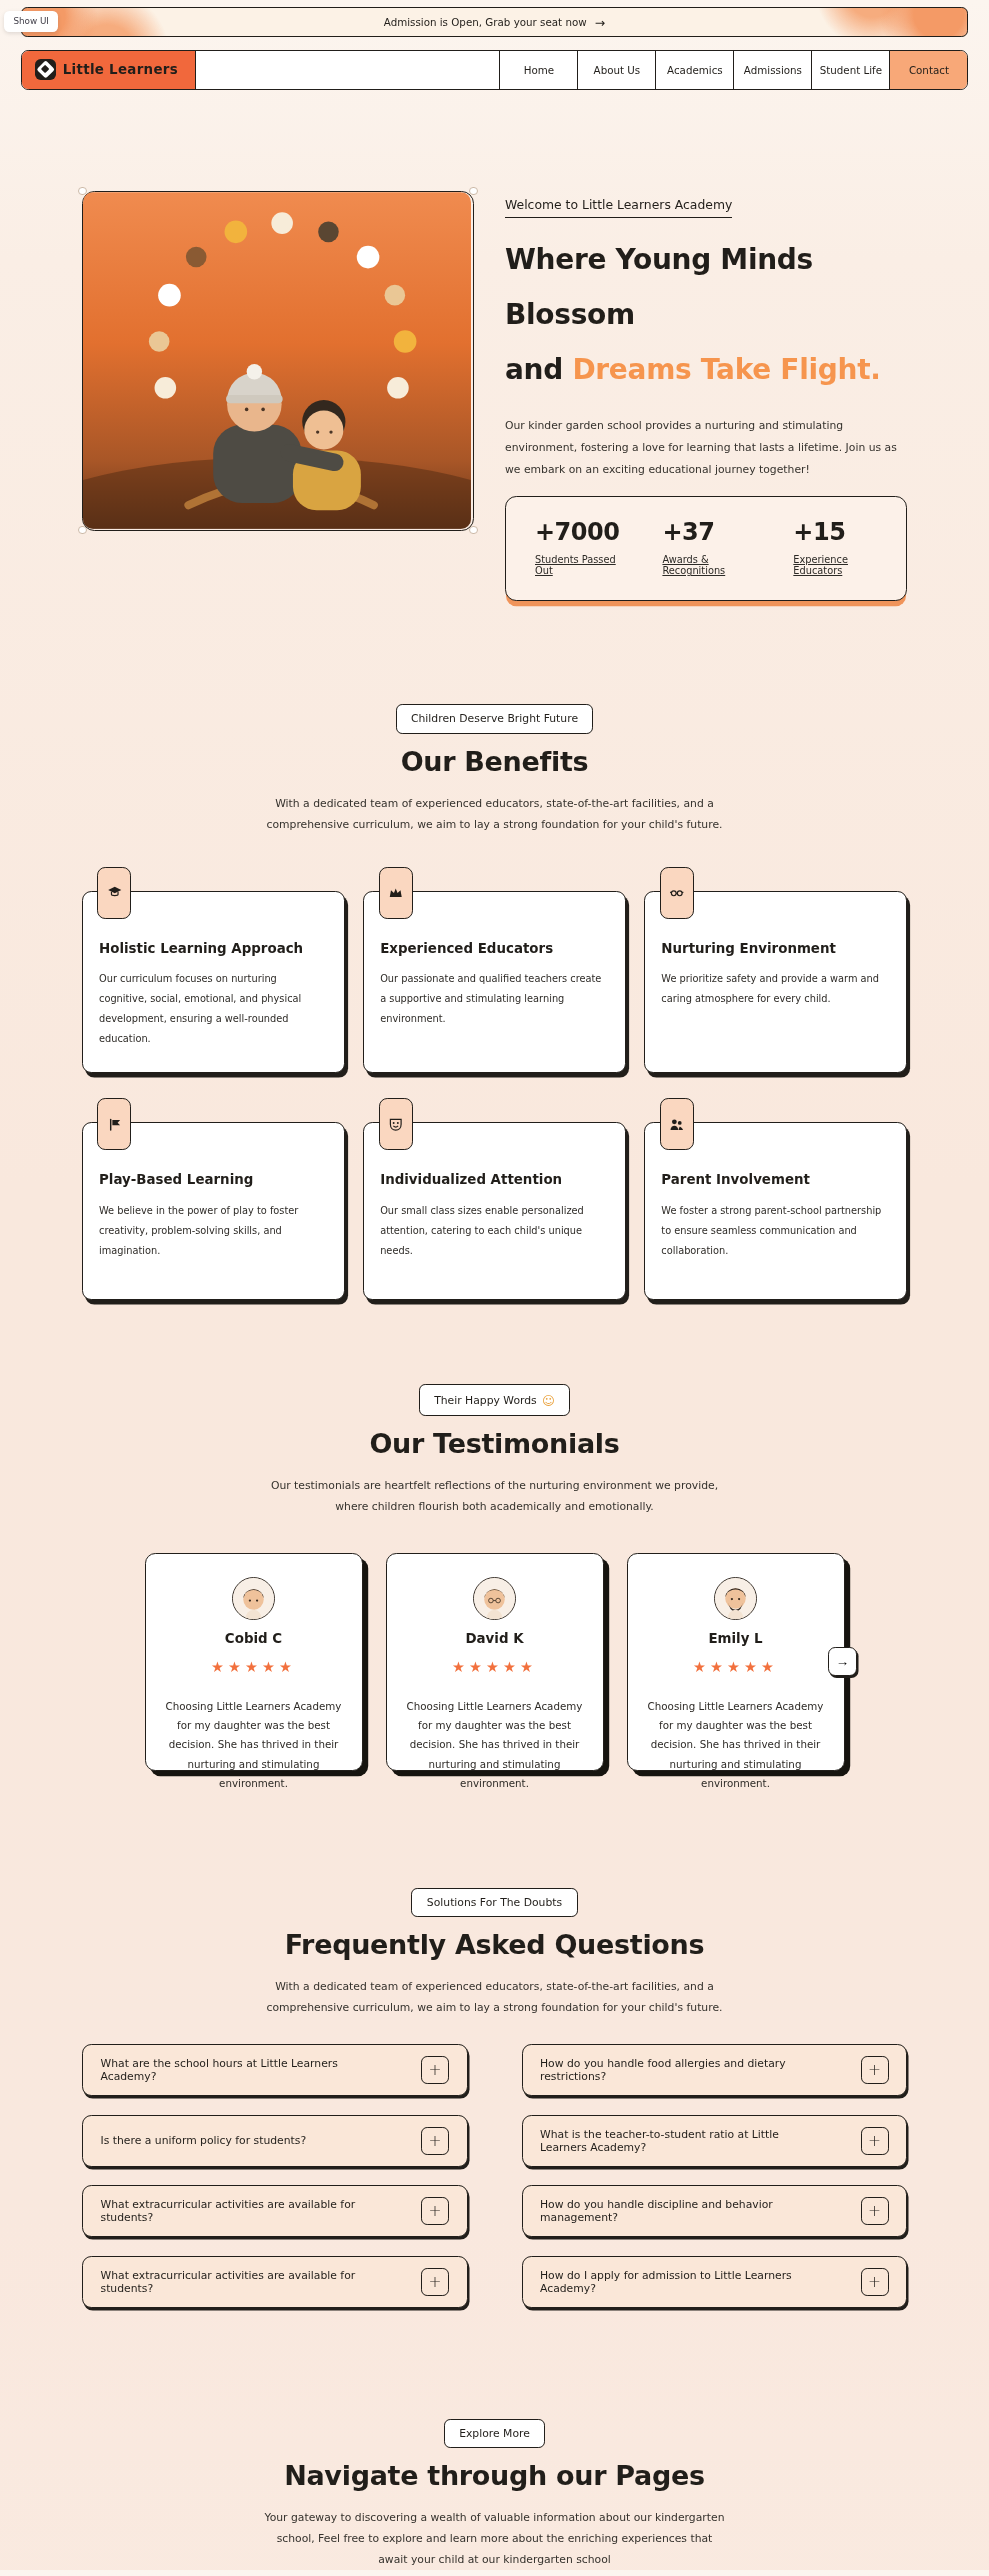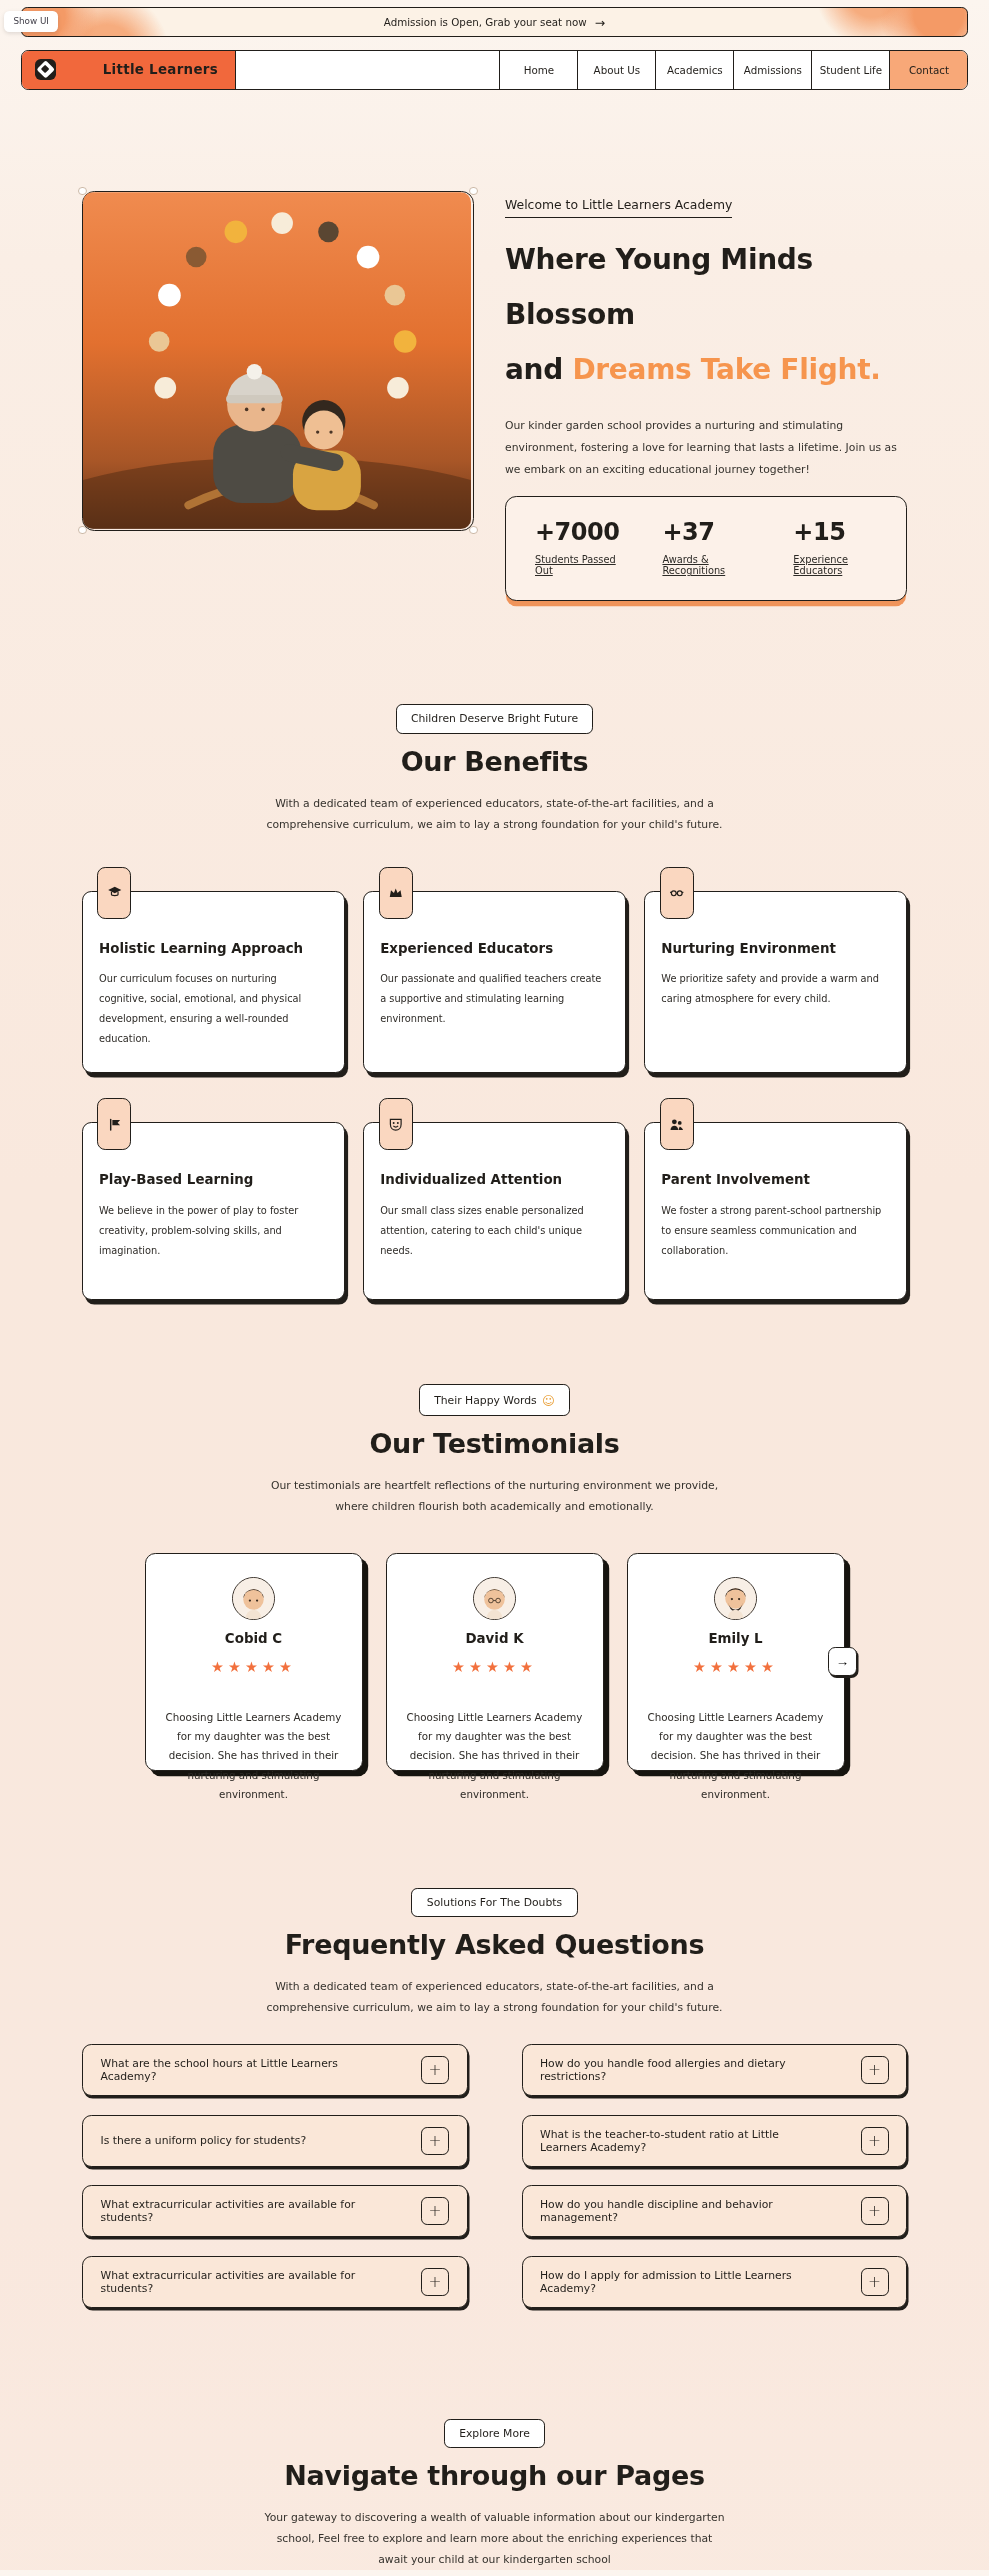--- a/index.html
+++ b/index.html
@@ -27,21 +27,21 @@
       #FCF2E6;
   }
   .announcement .arr{font-size:12.4px;}
 
   
   .navbar{
     margin:12.4px 20.6px 0; height:40px; border:1px solid #211E1A; border-radius:7.2px;
     background:#FFFFFF; display:flex; align-items:stretch; overflow:hidden;
   }
   .brand{display:flex;align-items:center;gap:7.2px;background:#F1683C;border-right:1px solid #211E1A;padding:0 17.5px 0 13.4px;}
-  .brand-name{font-size:13.4px;font-weight:700;letter-spacing:0.3px;margin-left:40px;}
+  .brand-name{font-size:13.4px;font-weight:700;letter-spacing:0.3px;}
   .logo-mark{width:20.6px;height:20.6px;background:#211E1A;border-radius:5.7px;position:relative;flex:0 0 auto;}
   .logo-mark::before{content:"";position:absolute;inset:3.6px;background:#FFFFFF;transform:rotate(45deg);border-radius:2.1px;}
   .logo-mark::after{content:"";position:absolute;inset:7.2px;background:#211E1A;transform:rotate(45deg);border-radius:1px;}
   .nav-spacer{flex:1;}
   .nav-item{
     width:78px; display:flex; align-items:center; justify-content:center;
     border-left:1px solid #211E1A; font-size:10.3px; font-weight:500; cursor:pointer; background:#FFFFFF; text-decoration:none; color:#211E1A;
   }
   .nav-item.active{background:#F8A878;}
 
@@ -88,21 +88,21 @@
 
   
   .testimonials{margin-top:84px;}
   .tstage{position:relative;margin:36px 82px 0;}
   .tgrid{display:flex;justify-content:center;gap:23px;}
   .tcard{width:218px;height:218px;background:#FFFFFF;border:1px solid #211E1A;border-radius:10.3px;
     box-shadow:5.2px 5.2px 0 #16140F;padding:23px 14.4px;text-align:center;}
   .avatar{width:43px;height:43px;border-radius:50%;background:#F8EFE6;border:1px solid #3A332C;margin:0 auto;overflow:hidden;}
   .tname{margin-top:11.3px;font-size:13.4px;font-weight:700;}
   .stars{margin-top:13.4px;font-size:14.4px;color:#F2703D;letter-spacing:4.1px;}
-  .ttext{margin-top:33px;font-size:10.3px;line-height:1.85;color:#2E2B27;}
+  .ttext{margin-top:22px;font-size:10.3px;line-height:1.85;color:#2E2B27;}
   .next-btn{position:absolute;right:50px;top:calc(50% - 14.4px);width:29px;height:29px;background:#FFFFFF;
     border:1px solid #211E1A;border-radius:7.2px;font-size:13.4px;display:flex;align-items:center;justify-content:center;
     box-shadow:1.5px 2.1px 0 #211E1A;cursor:pointer;}
 
   
   .faq{margin-top:117px;}
   .fgrid{margin:26px 82px 0;display:grid;grid-template-columns:1fr 1fr;gap:18.5px 54px;text-align:left;}
   .fitem{height:52px;background:#FAE7D8;border:1px solid #211E1A;border-radius:9.3px;
     box-shadow:1.5px 2.6px 0 #211E1A;display:flex;align-items:center;justify-content:space-between;padding:0 17.5px;cursor:pointer;}
   .fq{font-size:10.8px;font-weight:500;max-width:289px;}

